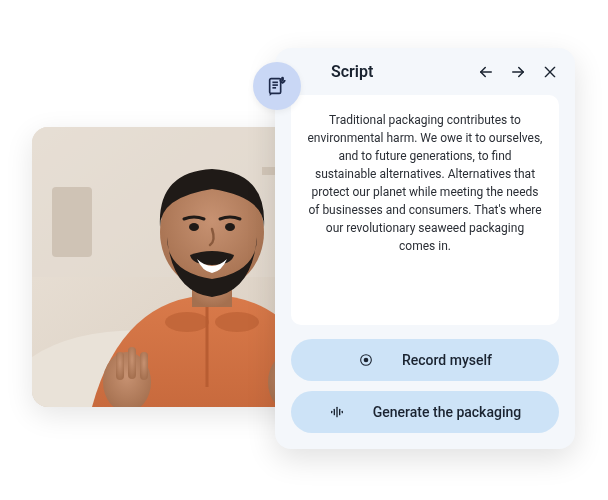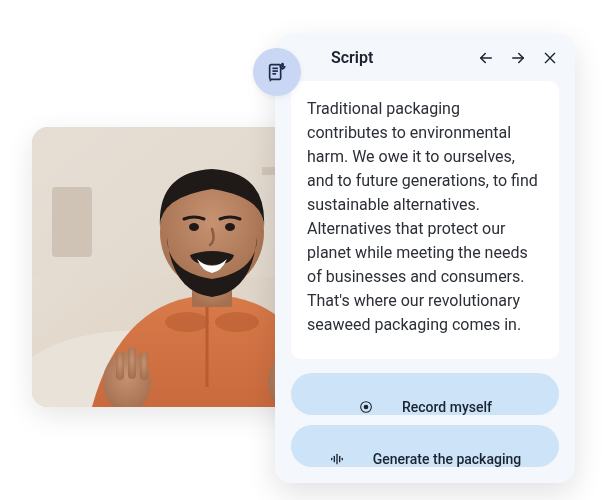--- a/index.html
+++ b/index.html
@@ -20,21 +20,21 @@
     border-radius: 16px;
     overflow: hidden;
     box-shadow: 0 8px 28px rgba(0,0,0,0.10);
     background: linear-gradient(135deg, #e6ded6 0%, #d9cec4 60%, #cdc1b5 100%);
   }
   .photo-card svg { display: block; width: 100%; height: 100%; }
 
   .script-panel {
     position: absolute;
     left: 275px;
-    top: 34px;
+    top: 48px;
     width: 300px;
     background: #f4f7fb;
     border-radius: 16px;
     box-shadow: 0 10px 30px rgba(0,0,0,0.12);
     padding-bottom: 16px;
   }
   .panel-header {
     display: flex;
     align-items: center;
     padding: 14px 16px 10px 16px;
@@ -81,28 +81,29 @@
   .badge svg { width: 22px; height: 22px; }
 
   .script-body {
     margin: 4px 16px 14px 16px;
     background: #fff;
     border-radius: 10px;
     padding: 16px 16px 22px 16px;
     min-height: 230px;
   }
   .script-text {
-    font-size: 16px;
+    font-size: 12px;
     line-height: 1.5;
     color: #2b2f36;
+    text-align: center;
   }
 
   .action-btn {
     display: flex;
-    align-items: flex-end;
+    align-items: center;
     justify-content: center;
     gap: 28px;
     margin: 10px 16px 0 16px;
     height: 42px;
     border-radius: 999px;
     background: #cde3f7;
     color: #1a2330;
     font-size: 14px;
     font-weight: 500;
     cursor: pointer;

